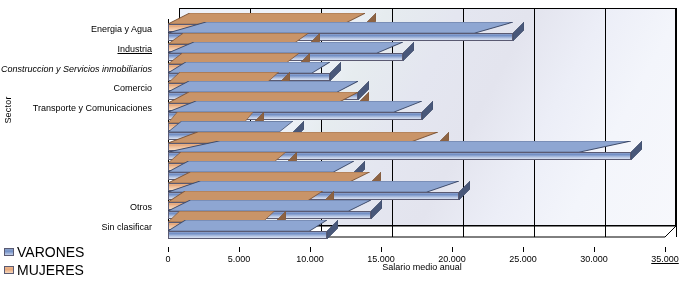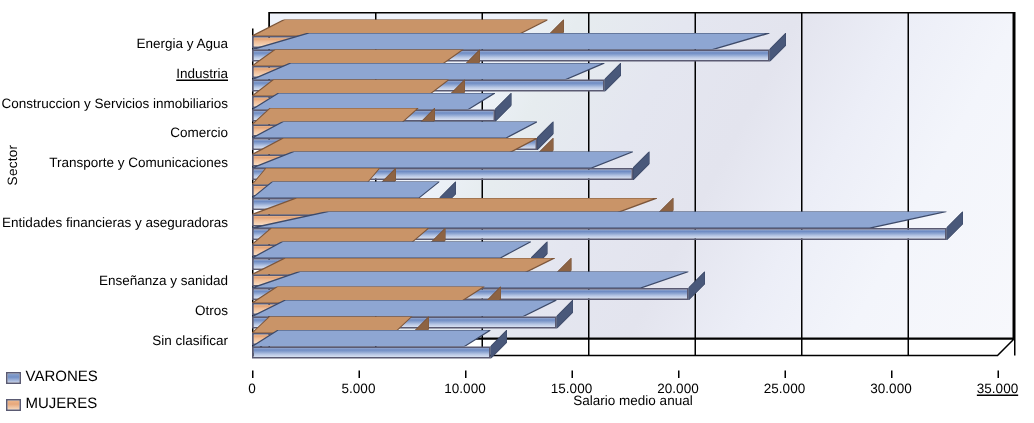--- a/index.html
+++ b/index.html
@@ -164,37 +164,35 @@
     border:1px solid #5a5a72;
     margin-right:3px;
     box-sizing:border-box;
   }
   .legend-swatch.varones{
     background:linear-gradient(to bottom,#8ba2cb 0%,#7390c6 40%,#c3cfe8 100%);
   }
   .legend-swatch.mujeres{
     background:linear-gradient(to bottom,#eeb78c 0%,#e7a87c 40%,#f6d8bd 100%);
   }
-  .legend-label{font-size:10px;color:#000;white-space:nowrap;}
+  .legend-label{font-size:14px;color:#000;white-space:nowrap;}
 </style>
 </head>
 <body>
 
 <div id="chart-root">
 
   <div class="y-axis-title">Sector</div>
 
   <div class="cat-labels">
       <div class="cat-label" style="top: 15.9091px;">Energia y Agua</div>
       <div class="cat-label" style="top: 35.7273px; text-decoration: underline;">Industria</div>
-      <div class="cat-label" style="top: 55.5455px;">Construccion y Servicios inmobiliarios</div>
+      <div class="cat-label" style="top: 55.5455px; font-style: italic;">Construccion y Servicios inmobiliarios</div>
       <div class="cat-label" style="top: 75.3636px;">Comercio</div>
       <div class="cat-label" style="top: 95.1818px;">Transporte y Comunicaciones</div>
-      <div class="cat-label" style="top: 134.818px;">Entidades financieras y aseguradoras</div>
-      <div class="cat-label" style="top: 174.455px;">Enseñanza y sanidad</div>
       <div class="cat-label" style="top: 194.273px;">Otros</div>
       <div class="cat-label" style="top: 214.091px;">Sin clasificar</div>
     </div>
 
   <div class="plot-wrap">
     <div class="wall"></div>
     <div class="floor">
       <svg width="508" height="12" viewBox="0 0 508 12">
         <polygon points="0,11 11,0 508,0 497,11" fill="#ffffff" stroke="#000000" stroke-width="1"></polygon>
       </svg>

